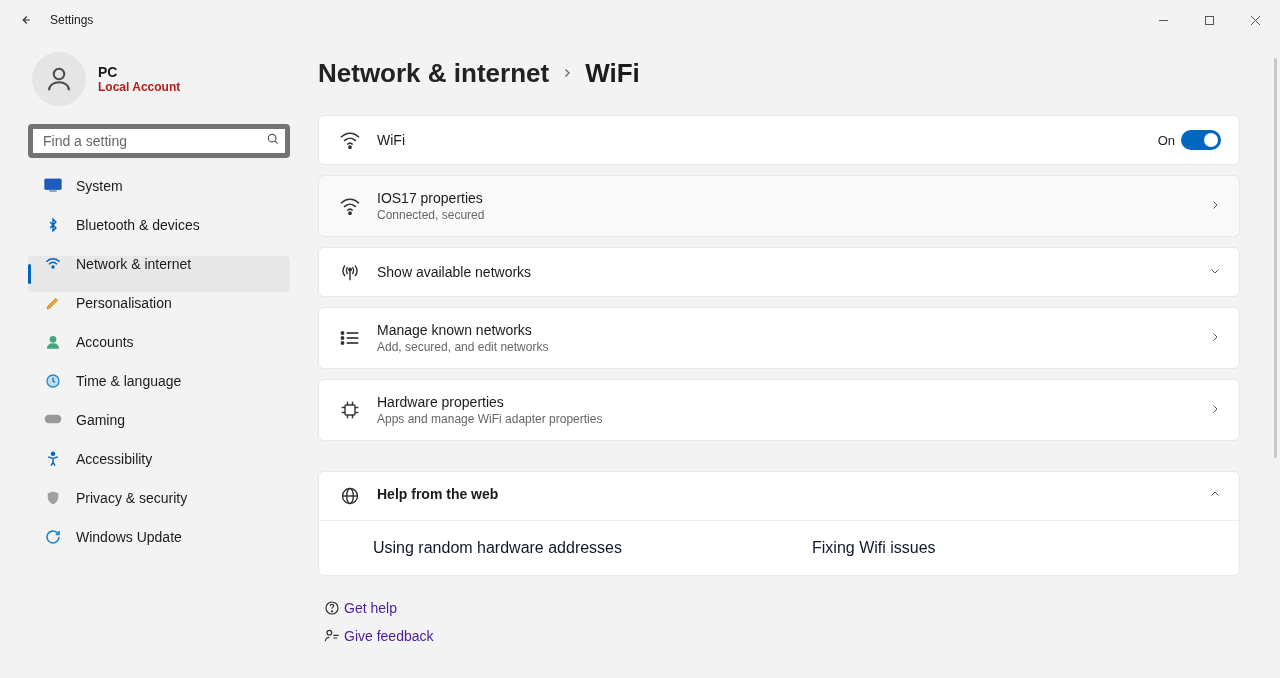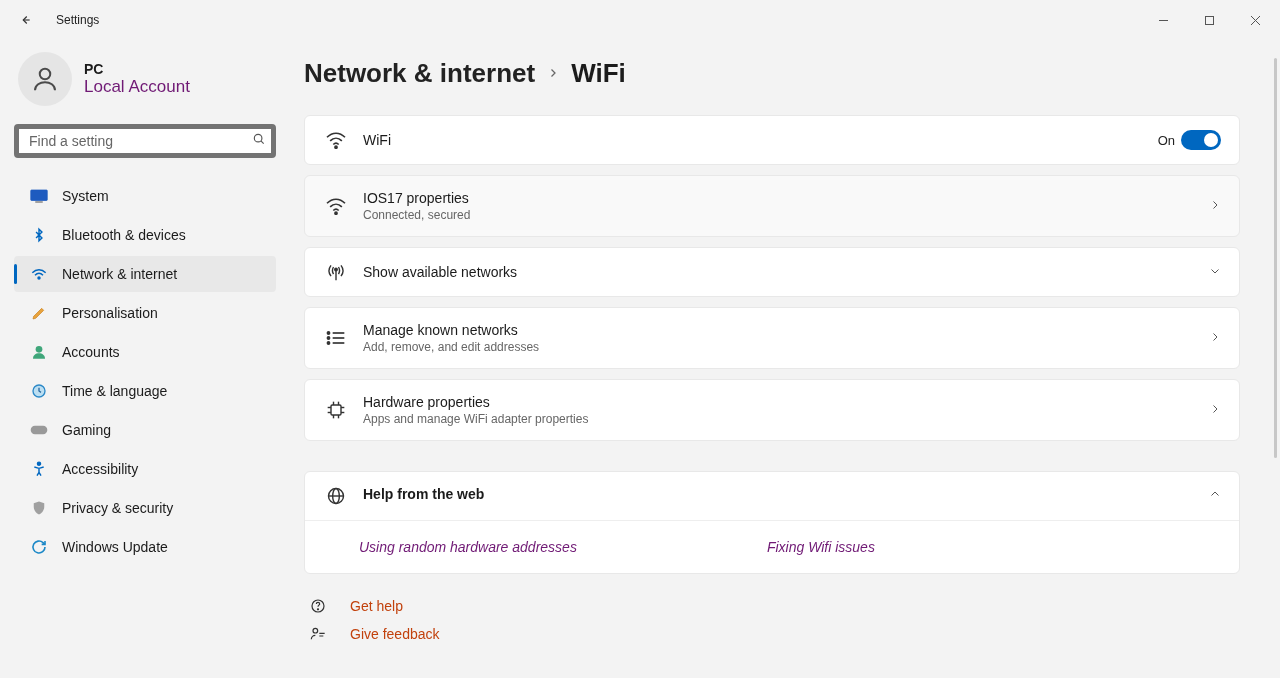--- a/index.html
+++ b/index.html
@@ -16,37 +16,38 @@
   .titlebar {
     display: flex;
     justify-content: space-between;
     align-items: center;
     height: 40px;
     padding: 0 2px 0 18px;
   }
   .titlebar-left {
     display: flex;
     align-items: flex-end;
-    gap: 24px;
+    gap: 18px;
   }
   .back-arrow {
     width: 14px; height: 14px;
     display: inline-flex; align-items:center; justify-content:center;
     color:#333;
   }
   .title-text { font-size: 12px; color:#222; }
   .win-controls { display:flex; }
   .win-btn {
     width: 46px; height: 32px;
     display:flex; align-items:center; justify-content:center;
     color:#555;
   }
   .layout {
     display:flex;
     height: calc(100% - 40px);
+    padding-left: 14px;
   }
   .sidebar {
     width: 290px;
     padding: 12px 14px 0 14px;
     flex-shrink:0;
   }
   .user-block {
     display:flex;
     align-items:center;
     gap: 12px;
@@ -54,21 +55,21 @@
     padding-left: 4px;
   }
   .avatar {
     width: 54px; height:54px;
     border-radius: 50%;
     background:#e5e5e5;
     display:flex; align-items:center; justify-content:center;
     color:#4a4a4a;
   }
   .user-name { font-size: 14px; font-weight:600; }
-  .user-sub { font-size: 17px; color:#701a75; }
+  .user-sub { font-size: 12px; color:#b91c1c;font-weight:bold; }
   .search {
     position:relative;
     margin-bottom: 20px;
   }
   .search input {
     width: 100%;
     height: 34px;
     background:#fff;
     border:5px solid #737373;
     border-radius:4px;
@@ -77,21 +78,21 @@
     outline:none;
   }
   .search input::placeholder { color:#666; }
   .search-icon {
     position:absolute;
     right:10px; top:50%; transform:translateY(-50%);
     color:#555;
   }
   .nav { display:flex; flex-direction:column; gap:3px; }
   .nav-item {
-    display:flex; align-items:center; gap:14px;
+    display:flex; align-items:flex-start; gap:14px;
     height: 36px;
     padding: 0 12px 0 16px;
     font-size:14px;
     color:#1b1b1b;
     border-radius:4px;
     position:relative;
     cursor:default;
   }
   .nav-item.selected {
     background:#e8e8e8;
@@ -165,34 +166,33 @@
     padding: 14px 18px;
     font-weight: bold;
   }
   .help-links {
     border-top:1px solid #eee;
     display:flex;
     padding: 18px 0 18px 54px;
     gap: 190px;
   }
   .help-links a {
-    color:#701a75;
+    color:#0f172a;
     text-decoration:none;
-    font-size:14px;
-    font-style:italic;
+    font-size:16px;
   }
 
   .footer-links {
     margin-top: 24px;
     padding-bottom: 10px;
   }
   .footer-link {
-    display:flex; align-items:center; gap:22px;
+    display:flex; align-items:center; gap:2px;
     font-size:14px;
-    color:#c2410c;
+    color:#4c1d95;
     margin-bottom:12px;
     padding-left:4px;
     text-align:right;
   }
   .footer-link .fl-icon { color:#333; width:20px; display:flex; justify-content:center; }
 
   .scrollbar-stub {
     position:absolute;
     right:3px; top:58px;
     width:3px; height:400px;
@@ -423,21 +423,21 @@
             <circle cx="3" cy="3" r="1.3" fill="#333"></circle>
             <line x1="8" y1="3" x2="22" y2="3"></line>
             <circle cx="3" cy="9" r="1.3" fill="#333"></circle>
             <line x1="8" y1="9" x2="22" y2="9"></line>
             <circle cx="3" cy="15" r="1.3" fill="#333"></circle>
             <line x1="8" y1="15" x2="22" y2="15"></line>
           </svg>
       </span>
       <div class="card-body">
         <div class="card-title">Manage known networks</div>
-        <div class="card-sub">Add, remove, and edit addresses</div>
+        <div class="card-sub">Add, secured, and edit networks</div>
       </div>
       <span class="chevron">
         <svg width="12" height="12" viewBox="0 0 24 24" fill="none" stroke="#555" stroke-width="2">
             <polyline points="9 5 16 12 9 19"></polyline>
           </svg>
       </span>
     </div>
 
     <div class="card">
       <span class="card-icon">

